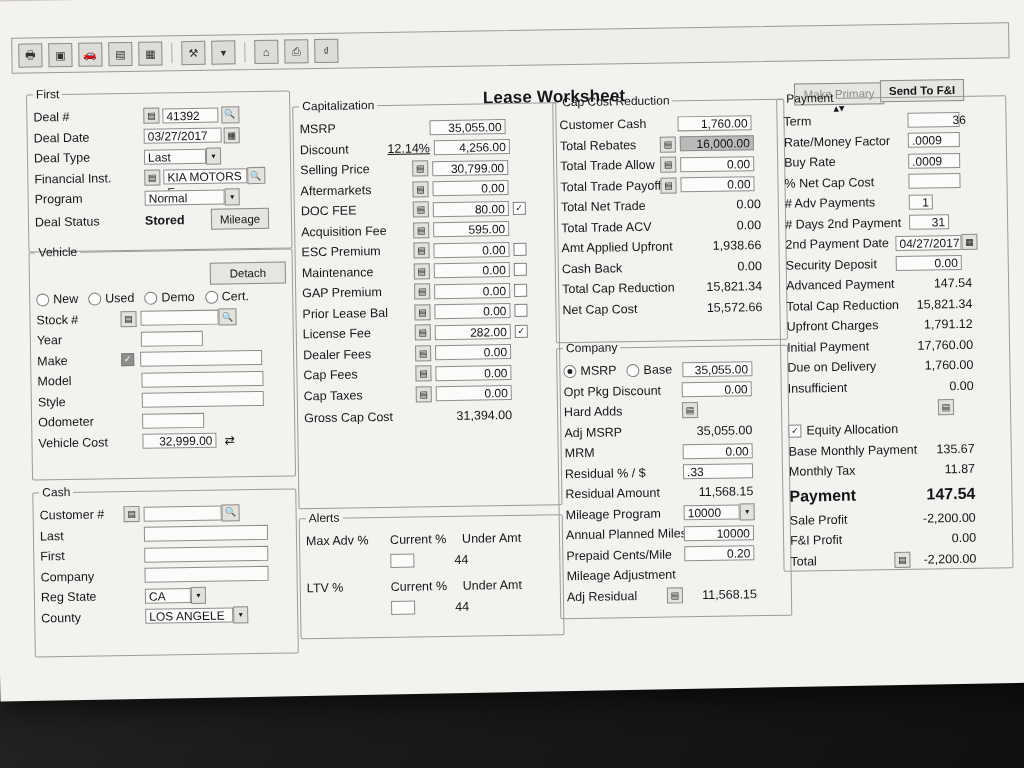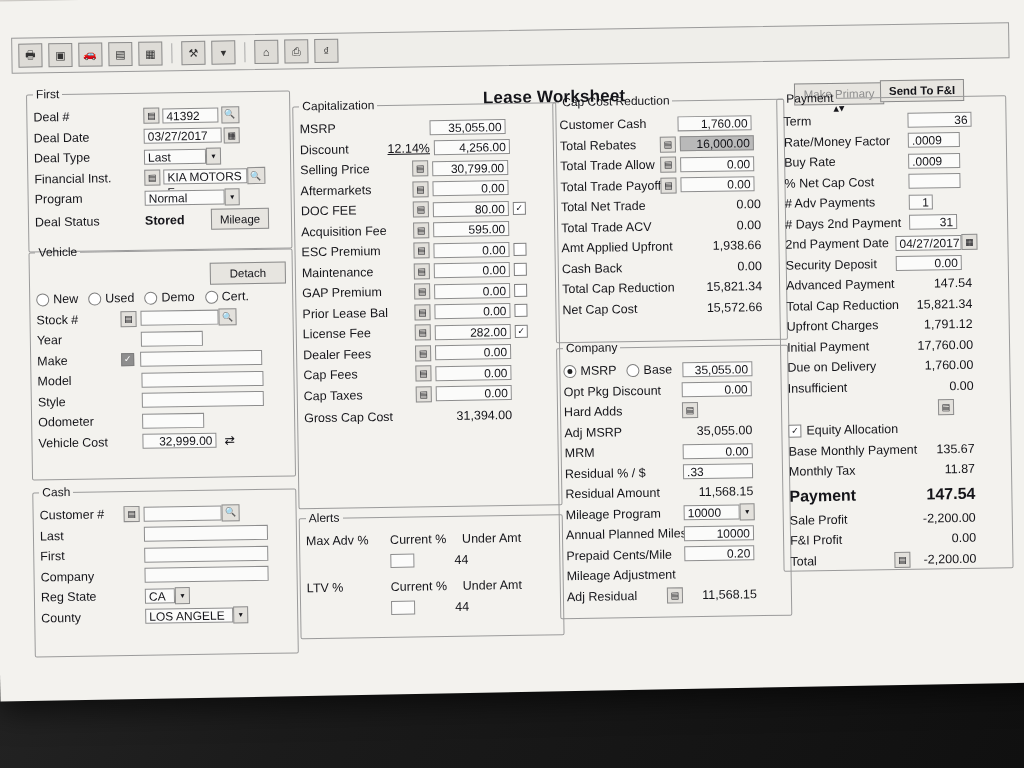--- a/index.html
+++ b/index.html
@@ -227,21 +227,21 @@
       <div class="row">
         <div class="lbl" style="width:104px;">First</div>
         <div class="val l" style="width:124px;"></div>
       </div>
       <div class="row">
         <div class="lbl" style="width:104px;">Company</div>
         <div class="val l" style="width:124px;"></div>
       </div>
       <div class="row">
         <div class="lbl" style="width:104px;">Reg State</div>
-        <div class="val l" style="width:30px;">CA</div>
+        <div class="val l" style="width:46px;">CA</div>
         <span class="drop">▾</span>
       </div>
       <div class="row">
         <div class="lbl" style="width:104px;">County</div>
         <div class="val l" style="width:88px;">LOS ANGELE</div>
         <span class="drop">▾</span>
       </div>
     </fieldset>
 
     <fieldset style="left:288px;top:76px;width:250px;height:400px;">
@@ -474,41 +474,41 @@
         <div class="plain" style="width:70px;margin-left:4px;">11,568.15</div>
       </div>
     </fieldset>
 
     <fieldset style="left:772px;top:76px;width:216px;height:470px;">
       <legend>Payment</legend>
       <span style="position:absolute;left:56px;top:-3px;font-size:11px;">▴▾</span>
 
       <div class="row" style="margin-top:2px;">
         <div class="lbl" style="width:124px;">Term</div>
-        <div class="val" style="width:64px;padding-left:44px;">36</div>
+        <div class="val" style="width:52px;padding-left:44px;">36</div>
       </div>
       <div class="row">
         <div class="lbl" style="width:124px;">Rate/Money Factor</div>
         <div class="val l" style="width:52px;">.0009</div>
       </div>
       <div class="row">
         <div class="lbl" style="width:124px;">Buy Rate</div>
         <div class="val l" style="width:52px;">.0009</div>
       </div>
       <div class="row">
         <div class="lbl" style="width:124px;">% Net Cap Cost</div>
         <div class="val" style="width:52px;"></div>
       </div>
       <div class="row">
         <div class="lbl" style="width:124px;"># Adv Payments</div>
         <div class="val" style="width:24px;">1</div>
       </div>
       <div class="row">
         <div class="lbl" style="width:124px;"># Days 2nd Payment</div>
-        <div class="val" style="width:48px;">31</div>
+        <div class="val" style="width:40px;">31</div>
       </div>
       <div class="row">
         <div class="lbl" style="width:110px;">2nd Payment Date</div>
         <div class="val l" style="width:66px;">04/27/2017</div>
         <span class="ico">▦</span>
       </div>
       <div class="row">
         <div class="lbl" style="width:110px;">Security Deposit</div>
         <div class="val" style="width:66px;">0.00</div>
       </div>

